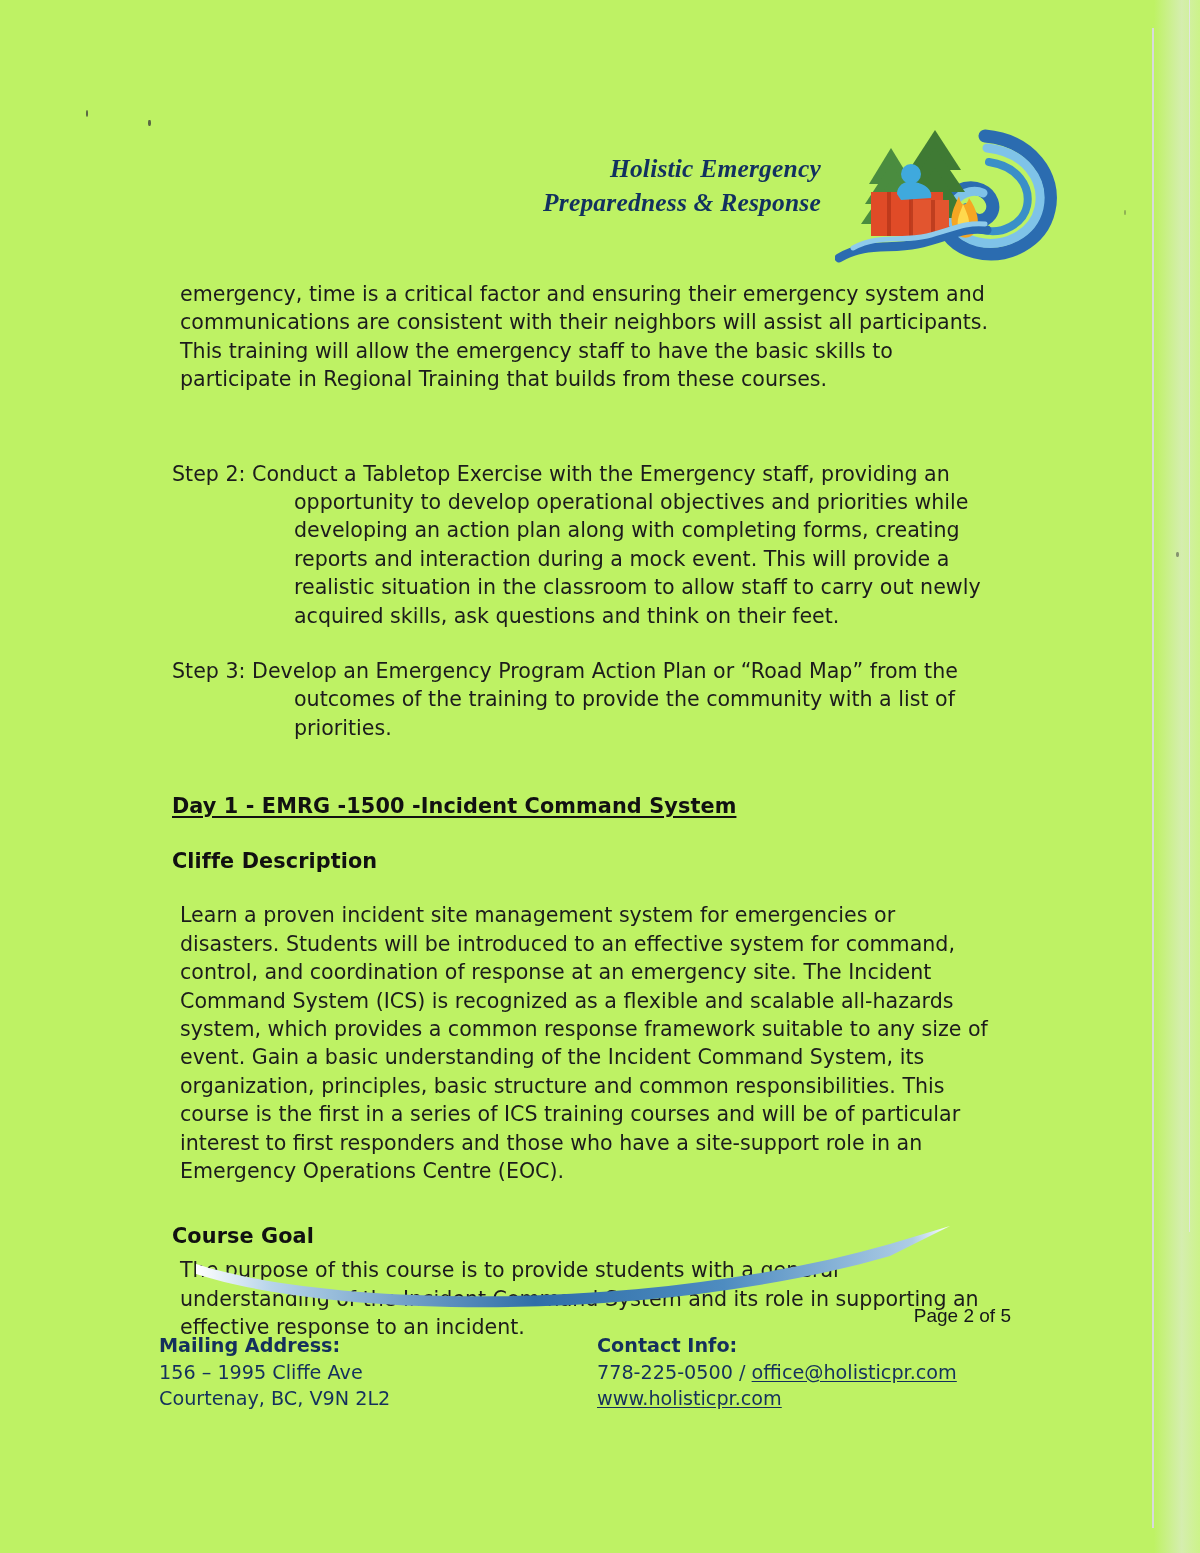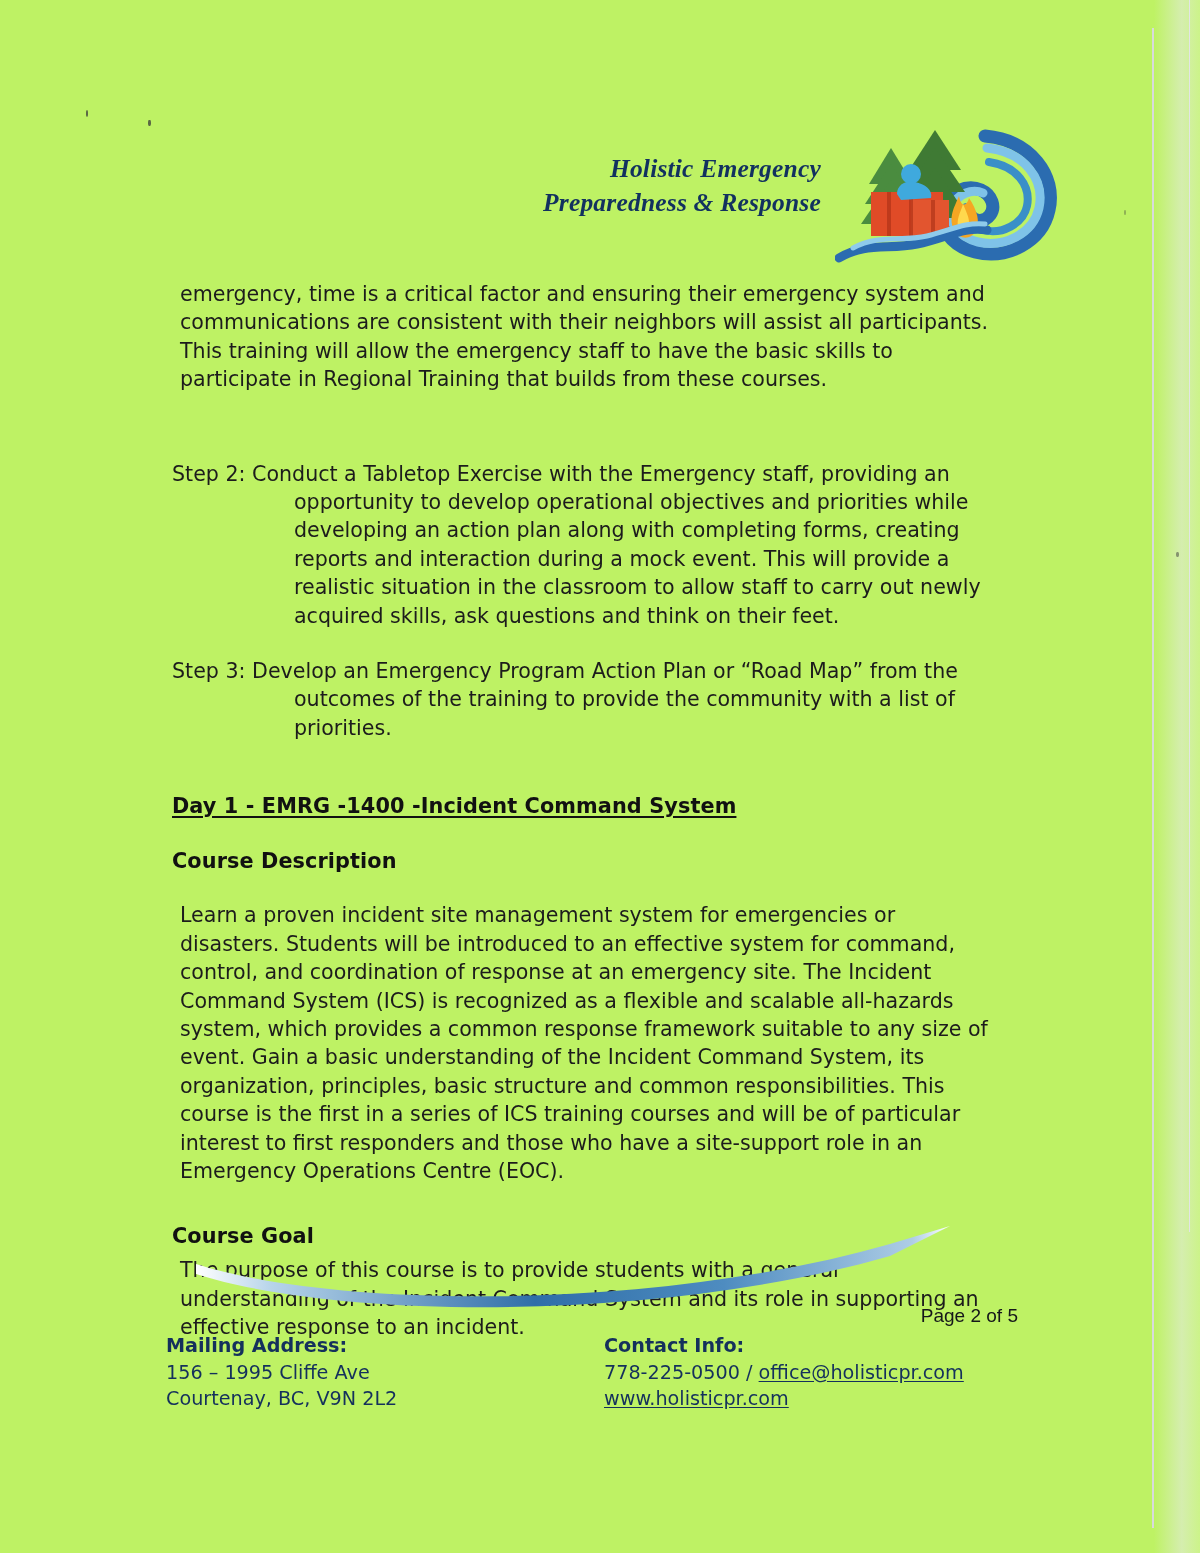--- a/index.html
+++ b/index.html
@@ -115,21 +115,21 @@
     top: 1218px;
     width: 830px;
     height: 90px;
     pointer-events: none;
   }
   .swoosh svg { display: block; width: 100%; height: 100%; }
 
   
   .footer {
     position: absolute;
-    left: 166px;
+    left: 159px;
     top: 1305px;
     width: 870px;
     color: #14305c;
   }
   .page-num {
     position: absolute;
     right: 18px;
     top: 0;
     font-size: 19px;
     color: #15171a;
@@ -216,25 +216,25 @@
     <div class="step-block">
       <p class="para">Step 2: Conduct a Tabletop Exercise with the Emergency staff, providing an opportunity to develop operational objectives and priorities while developing an action plan along with completing forms, creating reports and interaction during a mock event.  This will provide a realistic situation in the classroom to allow staff to carry out newly acquired skills, ask questions and think on their feet.</p>
     </div>
 
     <div class="step-block">
       <p class="para">Step 3: Develop an Emergency Program Action Plan or “Road Map” from the outcomes of the training to provide the community with a list of priorities.</p>
     </div>
 
     <div class="gap-lg"></div>
 
-    <h2 class="section-title underline">Day 1 - EMRG -1400 -Incident Command System</h2>
-
-    <div class="gap-md"></div>
-
-    <h3 class="section-title">Course Description</h3>
+    <h2 class="section-title underline">Day 1 - EMRG -1500 -Incident Command System</h2>
+
+    <div class="gap-md"></div>
+
+    <h3 class="section-title">Cliffe Description</h3>
 
     <div class="gap-sm"></div>
 
     <p class="para para-plain">Learn a proven incident site management system for emergencies or disasters. Students will be introduced to an effective system for command, control, and coordination of response at an emergency site. The Incident Command System (ICS) is recognized as a flexible and scalable all-hazards system, which provides a common response framework suitable to any size of event. Gain a basic understanding of the Incident Command System, its organization, principles, basic structure and common responsibilities. This course is the first in a series of ICS training courses and will be of particular interest to first responders and those who have a site-support role in an Emergency Operations Centre (EOC).</p>
 
     <div class="gap-md"></div>
 
     <h3 class="section-title">Course Goal</h3>
 
     <p class="para para-plain">The purpose of this course is to provide students with a general understanding of the Incident Command System and its role in supporting an effective response to an incident.</p>

